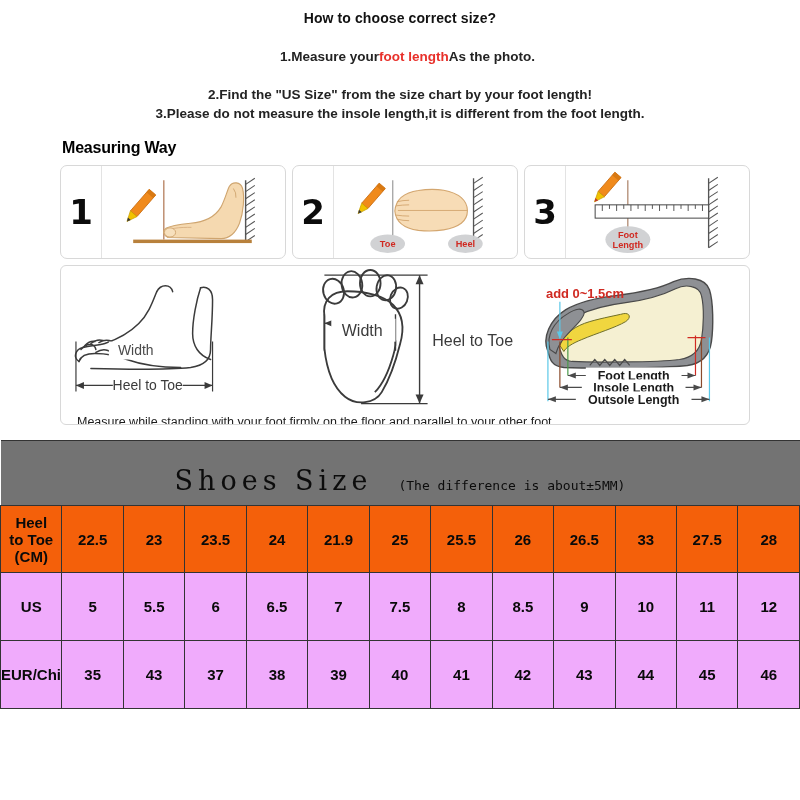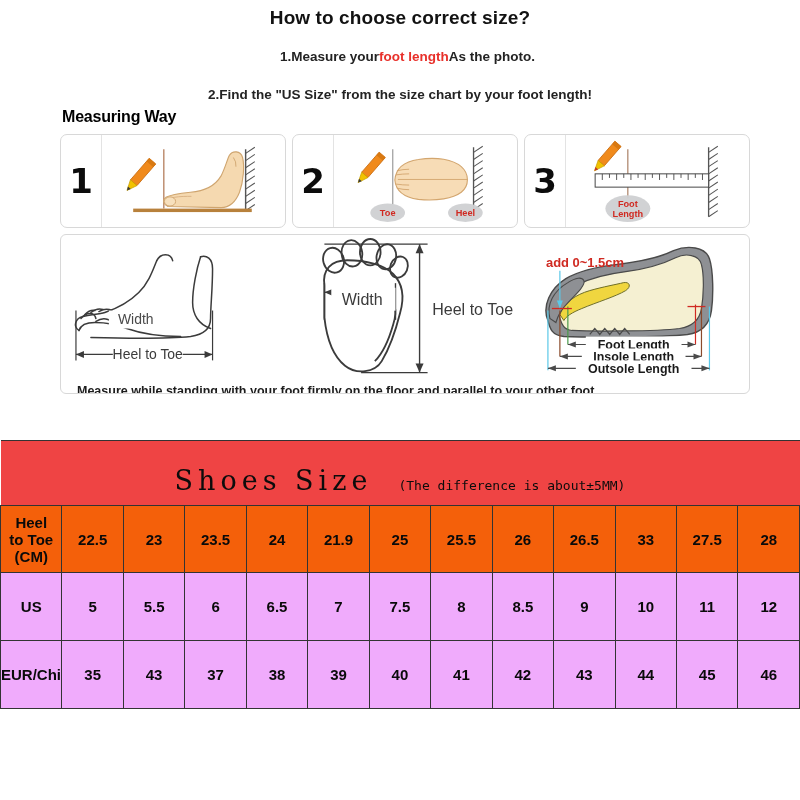--- a/index.html
+++ b/index.html
@@ -14,39 +14,39 @@
     font-family: "Liberation Sans", sans-serif;
     overflow: hidden;
   }
 
   
   #header-block {
     padding-top: 8px;
     text-align: center;
   }
   #main-title {
-    font-size: 19px;
+    font-size: 14px;
     font-weight: bold;
     color: #121212;
     letter-spacing: 0.1px;
     line-height: 20px;
   }
   .instr-line {
     font-size: 13.5px;
     color: #232323;
     line-height: 19px;
     white-space: pre;
     font-weight: bold;
   }
   .instr-red { color: #e8302a; }
 
   
   #measuring-way-wrap {
     position: relative;
-    margin: 4px 0 0 62px;
+    margin: 16px 0 0 62px;
     width: 690px;
     height: 22px;
   }
   #measuring-way-title {
     font-size: 16px;
     font-weight: bold;
     color: #000;
     letter-spacing: -0.2px;
     display: inline-block;
     position: relative;
@@ -119,21 +119,20 @@
   }
   .fig-cell { flex: 1 1 0; position: relative; }
   .fig-cell svg { display: block; width: 100%; height: 100%; }
   #standing-note {
     height: 26px;
     display: flex;
     align-items: center;
     padding-left: 16px;
     font-size: 12.5px;
     color: #1c1c1c;
-    font-weight: bold;
   }
 
   
   #size-table-wrap {
     position: absolute;
     left: 0;
     top: 440px;
     width: 800px;
   }
   table#size-table {
@@ -147,21 +146,21 @@
     font-weight: bold;
     color: #0a0a0a;
     font-size: 15px;
     padding: 0;
   }
   #title-cell {
     height: 64px;
     border-left: none !important;
     border-right: none !important;
     border-top: 1px solid #333 !important;
-    background: #ef4444;
+    background: #737373;
     position: relative;
   }
   #title-inner {
     display: flex;
     align-items: baseline;
     justify-content: center;
     gap: 26px;
   }
   #shoes-size-title {
     font-family: "DejaVu Serif", serif;
@@ -196,20 +195,21 @@
 </head>
 <body>
 
 <div id="header-block">
   <div id="main-title">How to choose correct size?</div>
 
   <div class="instr-line">
     <span>1.Measure your</span><span class="instr-red">foot length</span><span>As the photo.</span>
   </div>
   <div class="instr-line">2.Find the "US Size" from the size chart by your foot length!</div>
+  <div class="instr-line">3.Please do not measure the insole length,it is different from the foot length.</div>
 </div>
 
 <div id="measuring-way-wrap">
   <span id="measuring-way-title">Measuring  Way</span>
   <div id="measuring-way-underline">
     
   </div>
 </div>
 
 <div id="diagram-area">

